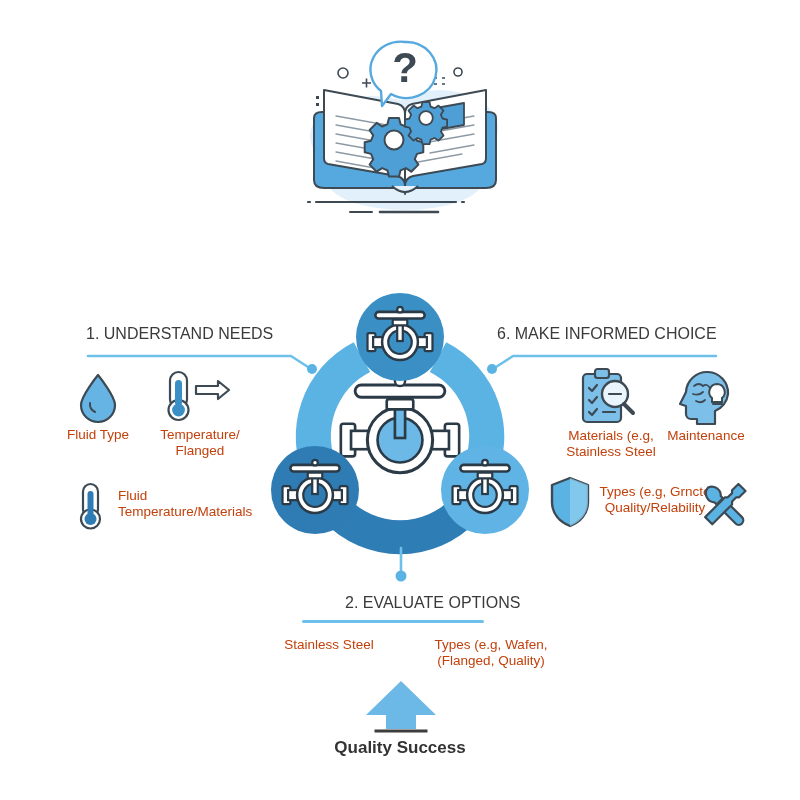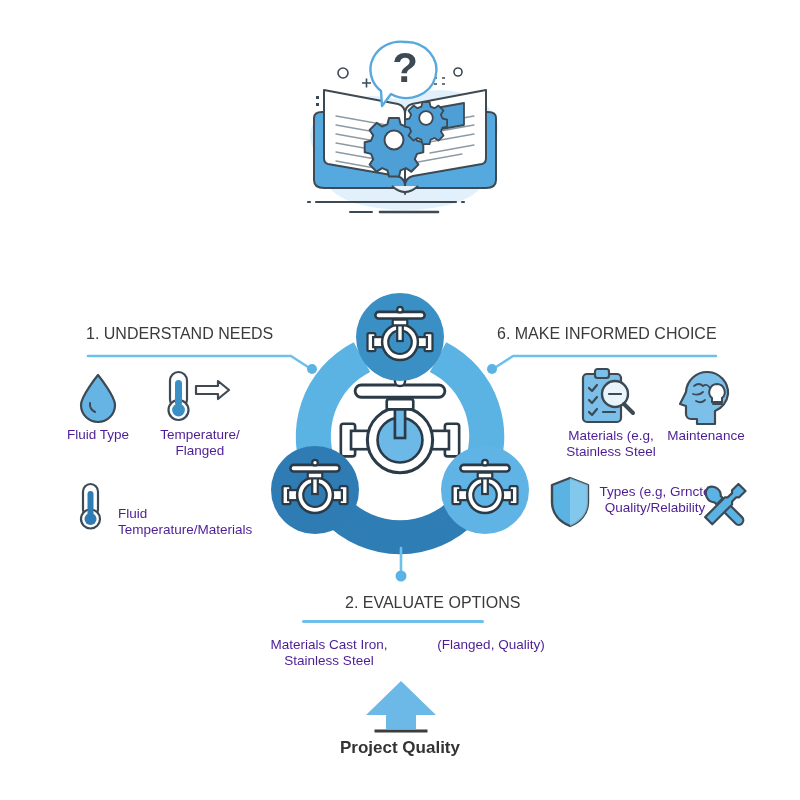--- a/index.html
+++ b/index.html
@@ -10,23 +10,23 @@
   }
   .stage{position:absolute;left:0;top:0;width:800px;height:800px;}
   .abs{position:absolute;}
 
   
   .hero{left:280px;top:28px;width:250px;height:200px;}
   .rule{height:3px;border-radius:2px;background:#6cc0ea;}
 
   
   .cap{
-    font-size:13.5px;line-height:16px;color:#4c1d95;text-align:center;
+    font-size:13.5px;line-height:16px;color:#c2410c;text-align:center;
   }
-  .cap-left{text-align:left;margin-top:18px;}
+  .cap-left{text-align:left;}
 
   
   .ring{left:265px;top:300px;width:270px;height:270px;}
 
   
   .ps-label{font-weight:bold;font-size:17px;color:#333;text-align:center;}
 
   svg{display:block;overflow:visible;}
 </style>
 </head>
@@ -301,28 +301,28 @@
     <svg width="18" height="36" viewBox="0 0 18 36">
       <path d="M9 0 V24" fill="none" stroke="#6cc0ea" stroke-width="2.6" stroke-linecap="round"></path>
       <circle cx="9" cy="28" r="5.5" fill="#5bb3e4"></circle>
     </svg>
   </div>
 
   <div class="abs" style="left:305px;top:594px;margin-left:40px;">2. EVALUATE OPTIONS</div>
   <div class="abs rule" style="left:302px;top:620px;width:182px;"></div>
 
   <div class="abs cap" style="left:248px;top:637px;width:162px;">
-    <div>Materials Cast Iron,</div>
     <div>Stainless Steel</div>
   </div>
   <div class="abs cap" style="left:410px;top:637px;width:162px;">
+    <div>Types (e.g, Wafen,</div>
     <div>(Flanged, Quality)</div>
   </div>
 
   <div class="abs" style="left:358px;top:679px;width:86px;height:56px;">
     <svg width="86" height="56" viewBox="0 0 86 56">
       <path d="M43 2 L78 36 H58 V50 H28 V36 H8 Z" fill="#6cb9e8"></path>
       <path d="M18 52 H68" stroke="#3d3d3d" stroke-width="3" stroke-linecap="square"></path>
     </svg>
   </div>
-  <div class="abs ps-label" style="left:320px;top:738px;width:160px;">Project Quality</div>
+  <div class="abs ps-label" style="left:320px;top:738px;width:160px;">Quality Success</div>
 
 </div>
 
 </body></html>

